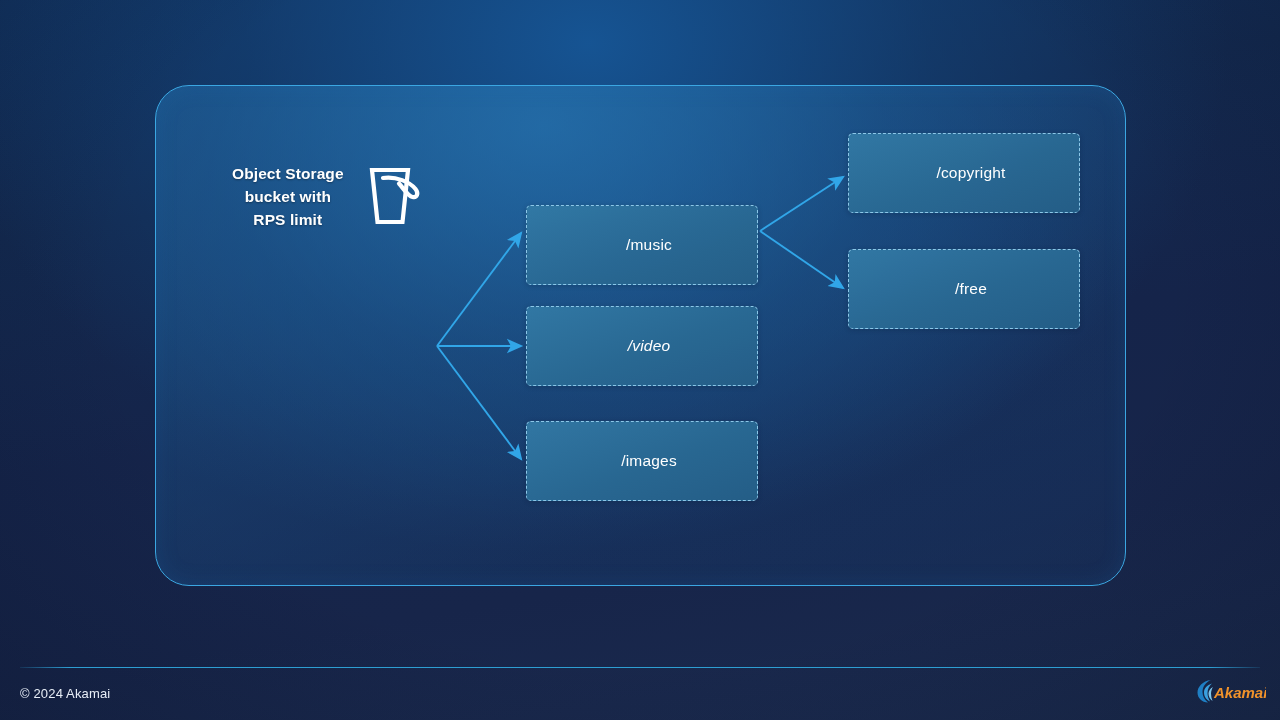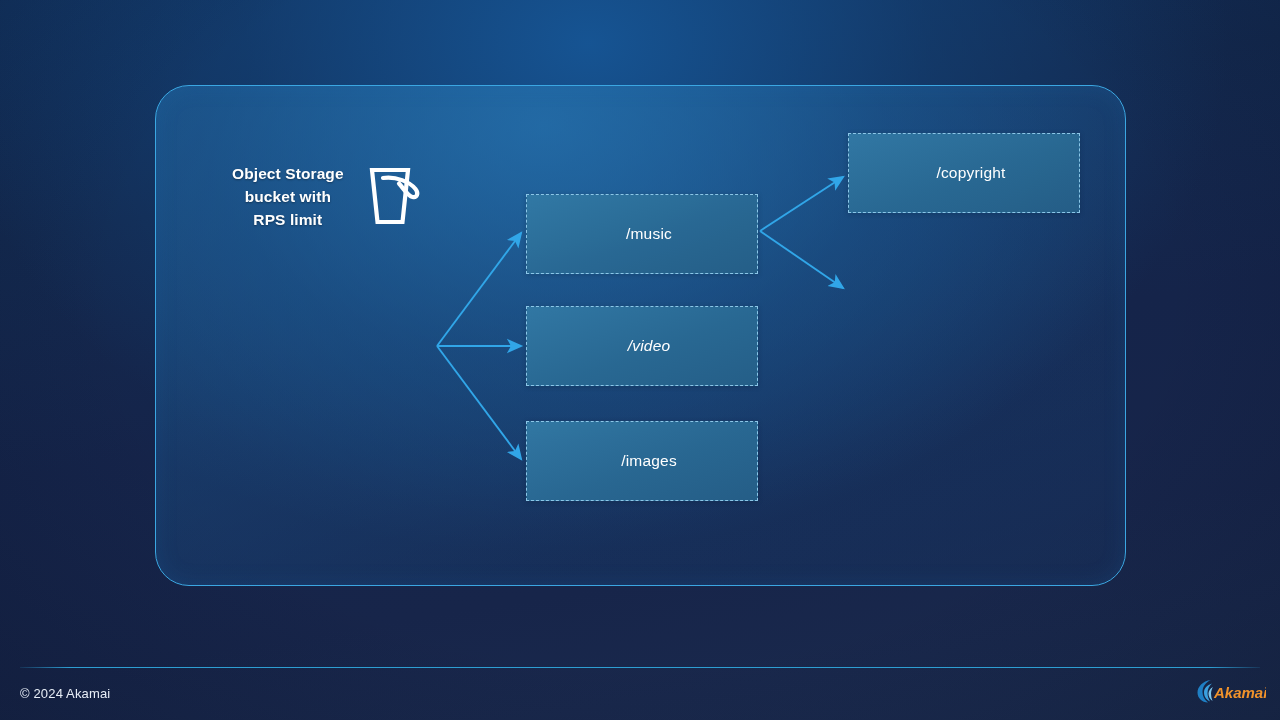--- a/index.html
+++ b/index.html
@@ -68,35 +68,35 @@
     width: 60px;
     height: 62px;
     flex: none;
   }
 
   
   .node {
     position: absolute;
     box-sizing: border-box;
     border: 1.3px dashed #8cc7e8;
-    border-radius: 0;
+    border-radius: 5px;
     background: linear-gradient(160deg, rgba(50,121,165,0.96) 0%, rgba(41,105,147,0.96) 55%, rgba(37,95,136,0.96) 100%);
     display: flex;
     align-items: center;
     justify-content: center;
     color: #ffffff;
     font-size: 15.5px;
     letter-spacing: 0.2px;
     z-index: 5;
     box-shadow: 0 1px 5px rgba(5,18,40,0.22);
     padding-left: 14px;
   }
 
   .node-store     { left: 203px; top: 305px; width: 232px; height: 82px; }
-  .node-music     { left: 526px; top: 194px; width: 232px; height: 80px; }
+  .node-music     { left: 526px; top: 205px; width: 232px; height: 80px; }
   .node-video     { left: 526px; top: 306px; width: 232px; height: 80px; font-style: italic; }
   .node-images    { left: 526px; top: 421px; width: 232px; height: 80px; }
   .node-copyright { left: 848px; top: 133px; width: 232px; height: 80px; }
   .node-free      { left: 848px; top: 249px; width: 232px; height: 80px; }
 
   
   .arrows {
     position: absolute;
     left: 0; top: 0;
     width: 1280px;
@@ -162,20 +162,21 @@
       <line x1="437" y1="346" x2="521" y2="459"></line>
       <line x1="760" y1="231" x2="843" y2="177"></line>
       <line x1="760" y1="231" x2="843" y2="288"></line>
     </g>
   </svg>
 
   <div class="node node-music">/music</div>
   <div class="node node-video">/video</div>
   <div class="node node-images">/images</div>
   <div class="node node-copyright">/copyright</div>
+  <div class="node node-free">/free</div>
 
   <div class="footer-rule"></div>
   <div class="copyright">© 2024 Akamai</div>
 
   <svg class="akamai-logo" viewBox="0 0 140 52">
     <g>
       <path d="M30 4 C13 6, 3 18, 3 29 C3 40, 12 49, 24 49 C17 44, 13 36, 13 28 C13 17, 20 8, 30 4 Z" fill="#1f7fc4"></path>
       <path d="M32 11 C22 14, 16 21, 16 29 C16 37, 21 44, 28 47 C25 42, 23 36, 23 30 C23 22, 27 15, 32 11 Z" fill="#3ba0de"></path>
       <path d="M34 18 C28 21, 25 26, 25 31 C25 37, 28 43, 33 46 C31 41, 30 36, 30 31 C30 26, 32 21, 34 18 Z" fill="#7fc6ec"></path>
     </g>

